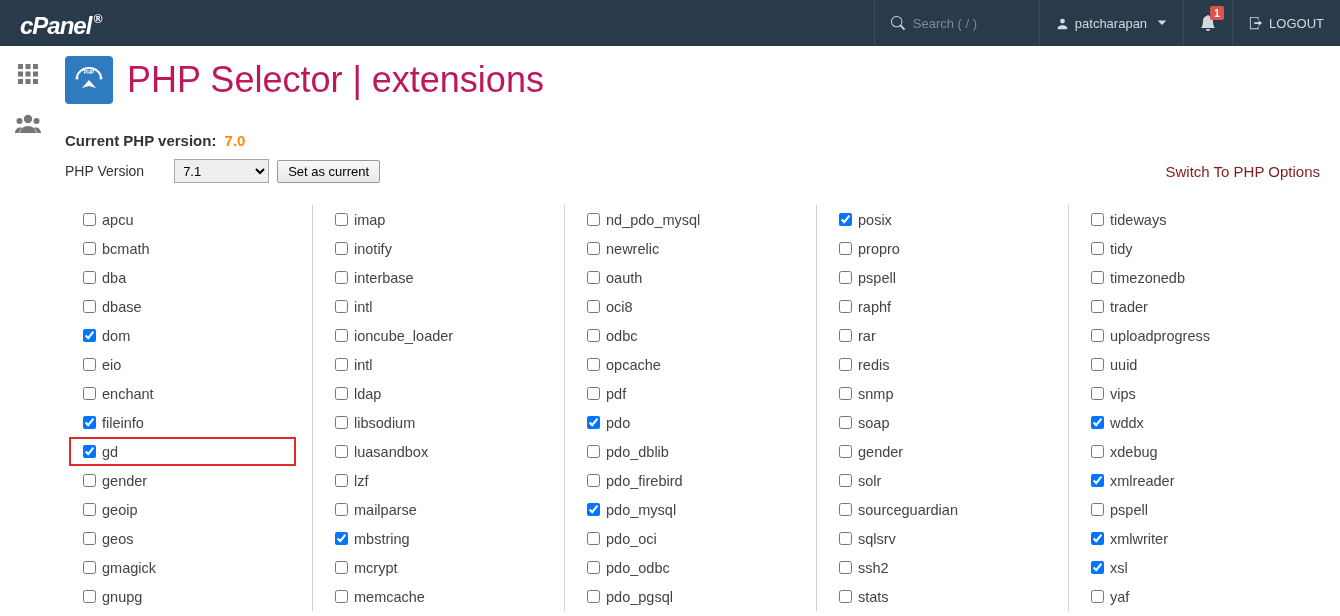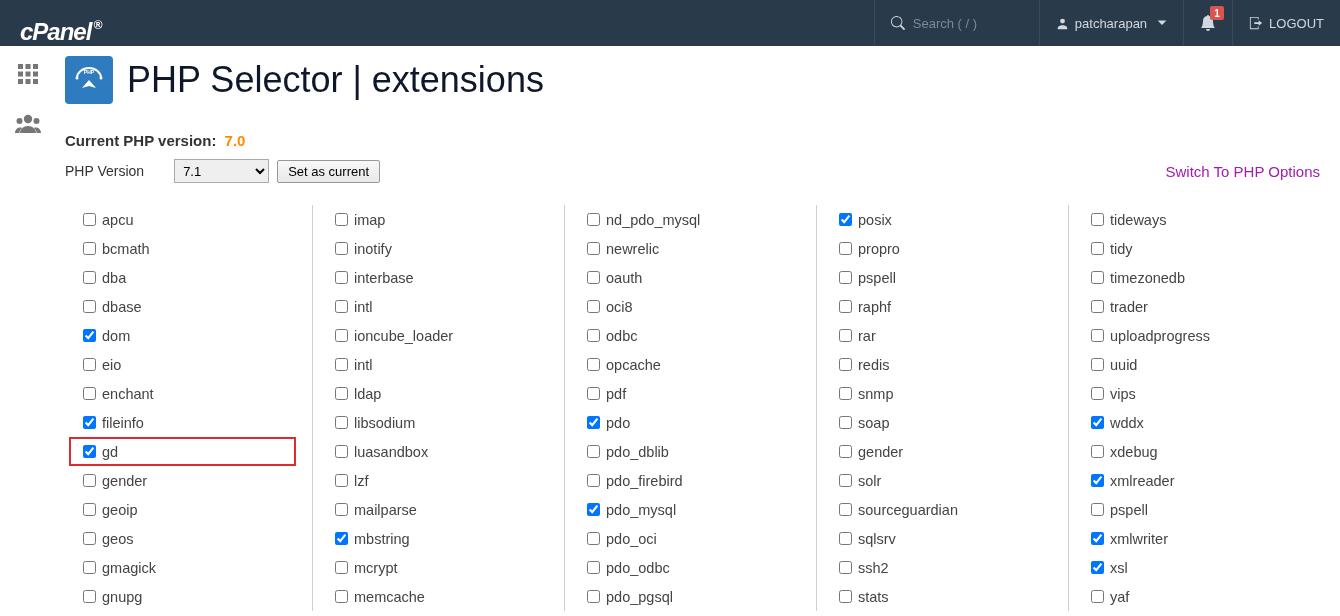--- a/index.html
+++ b/index.html
@@ -1,42 +1,42 @@
 <!DOCTYPE html>
 <html><head>
 <meta charset="utf-8">
 <style>
 * { margin: 0; padding: 0; box-sizing: border-box; }
 body { font-family: "Helvetica Neue", Helvetica, Arial, sans-serif; background: #fff; color: #333; font-size: 14px; }
 .topbar { background: #293a4a; height: 46px; display: flex; align-items: center; color: #fff; }
-.logo { padding: 0 20px; display: flex; align-items: flex-end; height: 100%; }
+.logo { padding: 12px 20px; display: flex; align-items: flex-start; height: 100%; }
 .logo-text { font-size: 24px; font-weight: bold; font-style: italic; letter-spacing: -1px; }
 .logo-text small { font-size: 12px; vertical-align: top; margin-left: 2px; }
 .top-spacer { flex: 1; }
 .top-item { border-left: 1px solid #3a4a5a; height: 46px; display: flex; align-items: center; padding: 0 16px; color: #d0d8e0; font-size: 13px; cursor: pointer; }
 .search-wrap { display: flex; align-items: center; gap: 8px; }
 .search-input { background: transparent; border: none; outline: none; color: #d0d8e0; font-size: 13px; width: 110px; }
 .search-input::placeholder { color: #7a8a9a; }
 .notif-wrap { position: relative; }
 .notif-badge { position: absolute; top: 6px; right: 8px; background: #d9534f; color: #fff; font-size: 10px; width: 14px; height: 14px; border-radius: 2px; display: flex; align-items: center; justify-content: center; font-weight: bold; }
 .body-wrap { display: flex; }
 .sidebar { width: 55px; padding-top: 16px; display: flex; flex-direction: column; align-items: center; gap: 26px; }
 .sidebar-icon { color: #767676; cursor: pointer; }
 .main { flex: 1; padding: 10px 20px 40px 10px; }
 .page-header { display: flex; align-items: center; gap: 14px; margin-bottom: 28px; }
 .php-icon { width: 48px; height: 48px; background: #2e7cbf; border-radius: 4px; display: flex; align-items: center; justify-content: center; }
-.page-title { font-size: 36px; font-weight: 300; color: #0f172a; }
+.page-title { font-size: 36px; font-weight: 300; color: #be185d; }
 .version-info { margin-left: 0px; margin-bottom: 10px; font-size: 15px; }
 .version-info b { font-weight: 700; color: #333; }
 .cur-version { color: #ff8c00; font-weight: 700; margin-left: 4px; }
 .controls-row { display: flex; align-items: center; gap: 8px; margin-bottom: 22px; }
 .controls-label { font-size: 14px; margin-right: 22px; }
 .version-select { padding: 2px 4px; font-size: 13px; width: 95px; height: 24px; border: 1px solid #aaa; background: #efefef; }
 .btn { padding: 3px 10px; font-size: 13px; border: 1px solid #999; background: #efefef linear-gradient(#f8f8f8,#e8e8e8); cursor: pointer; border-radius: 2px; }
-.switch-link { margin-left: auto; color: #a21caf; font-size: 15px; cursor: pointer; }
+.switch-link { margin-left: auto; color: #7f1d1d; font-size: 15px; cursor: pointer; }
 .ext-grid { display: flex; }
 .ext-col { flex: 1; border-left: 1px solid #d0d0d0; padding: 0 18px 0 22px; }
 .ext-col:first-child { border-left: none; padding-left: 18px; }
 .ext-item { display: flex; align-items: center; gap: 6px; height: 29px; font-size: 14.5px; color: #444; }
 .ext-item input[type=checkbox] { width: 13px; height: 13px; cursor: pointer; }
 .highlight-box { border: 2px solid #de2b2b; margin-left: -14px; padding-left: 12px; margin-right: -2px; }
 svg { display: block; }
 </style>
 </head>
 <body>

